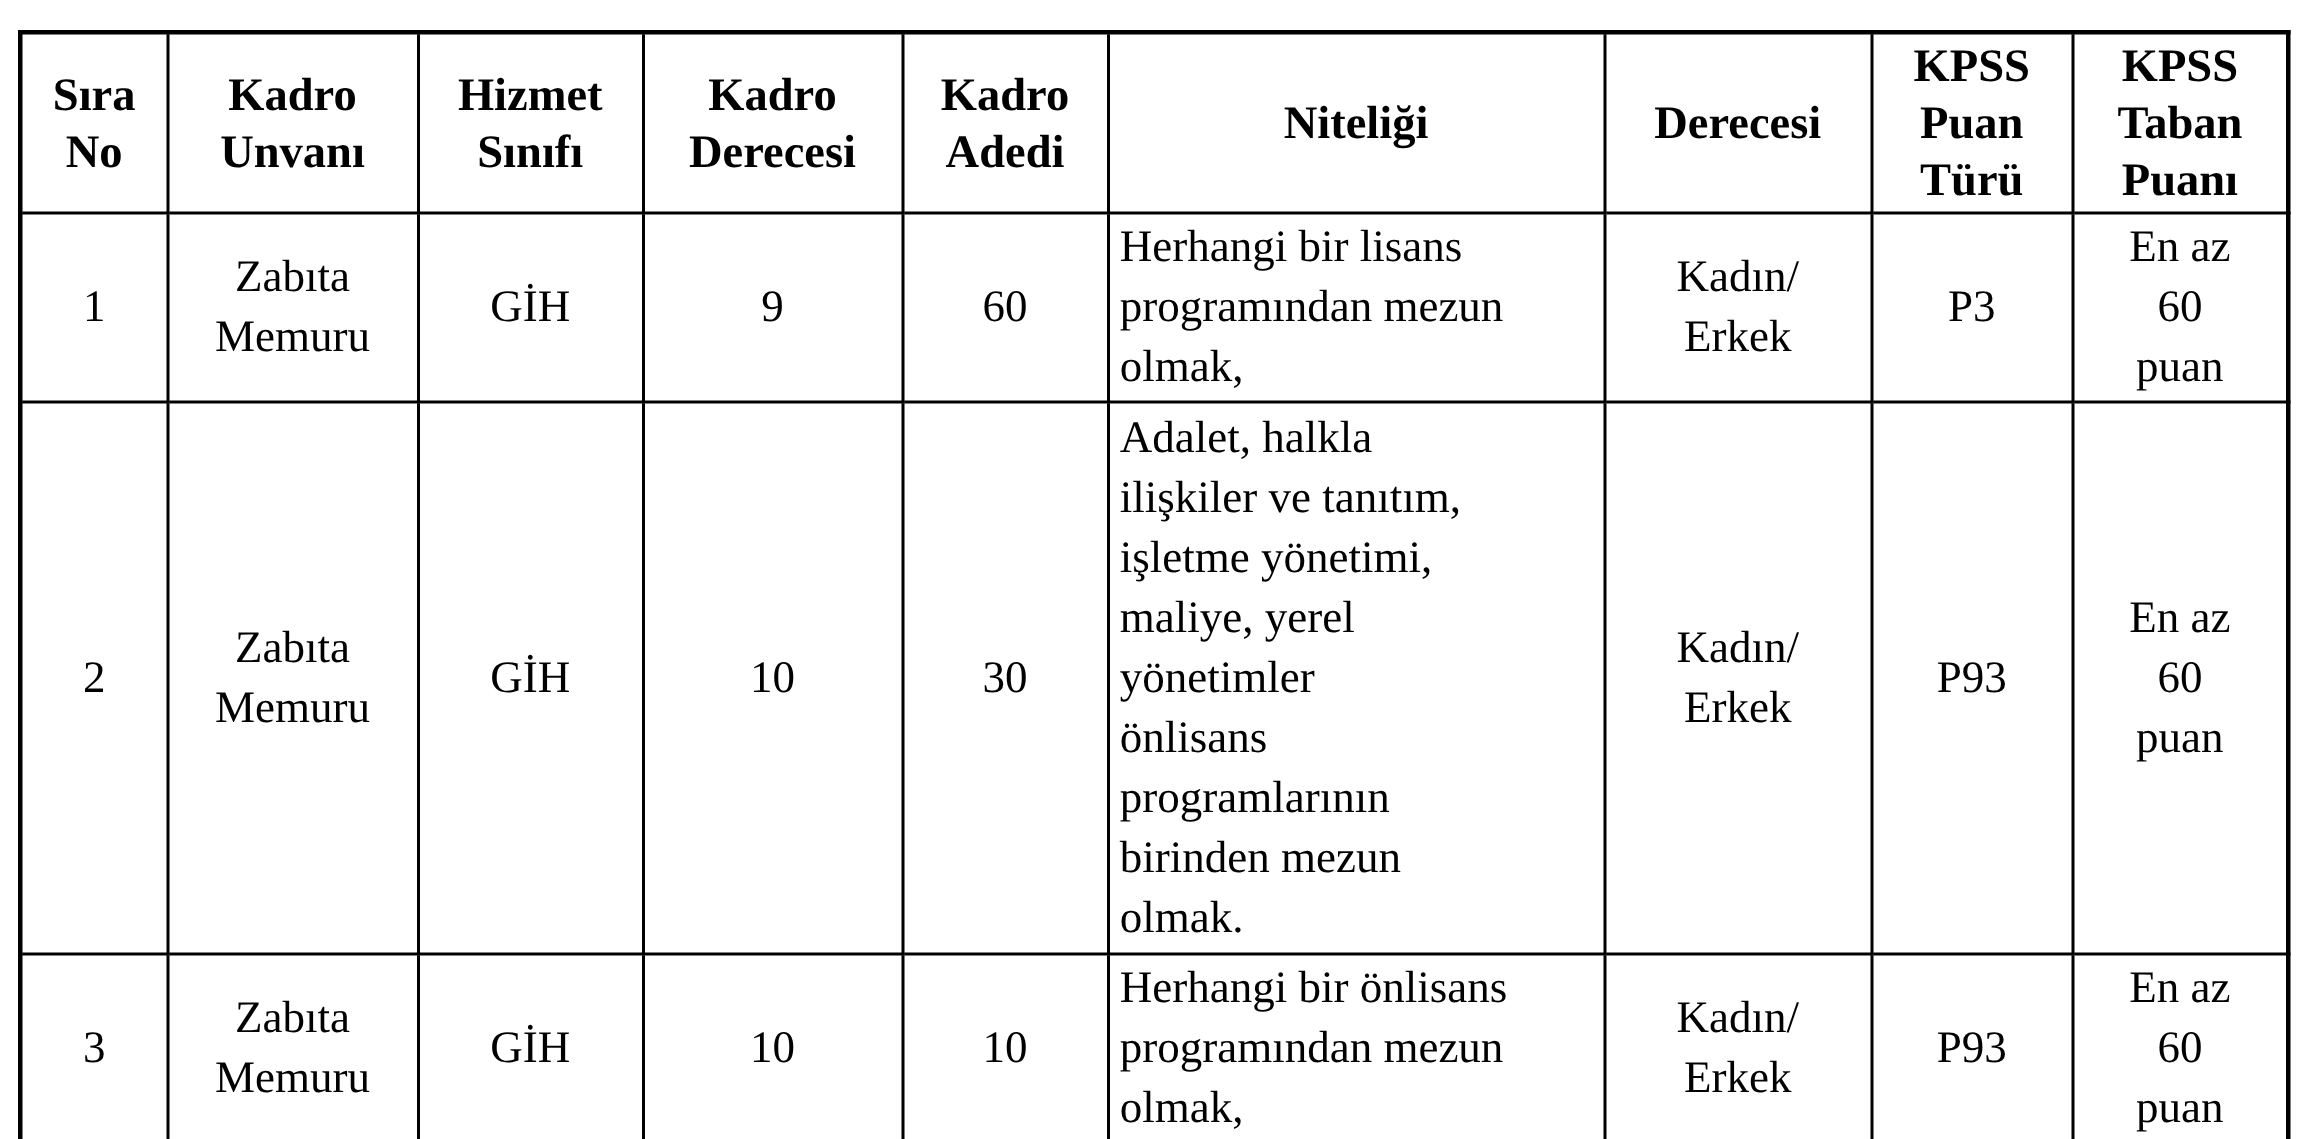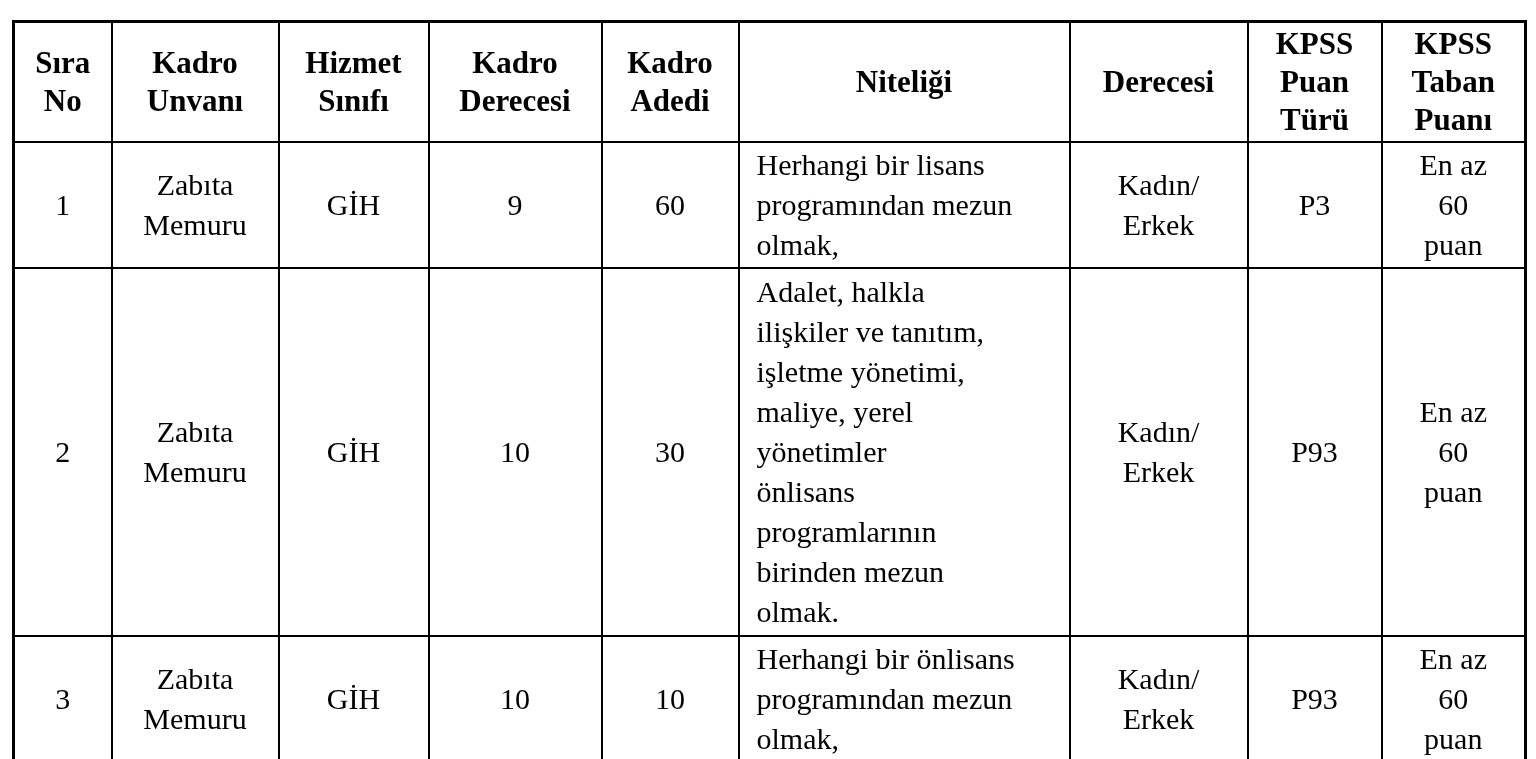--- a/index.html
+++ b/index.html
@@ -32,21 +32,21 @@
     font-weight: bold;
     font-size: 31px;
     line-height: 38px;
   }
   .doc-table td {
     font-size: 30px;
     line-height: 40px;
   }
   .doc-table td.cell-niteligi {
     text-align: left;
-    padding-left: 17px;
+    padding-left: 7px;
     padding-right: 2px;
     font-family: Liberation Serif, serif;
   }
   tr.header-row   { height: 115px; }
   tr.row-1        { height: 120px; }
   tr.row-2        { height: 368px; }
   tr.row-3        { height: 122px; }
 </style>
 </head>
 <body>

